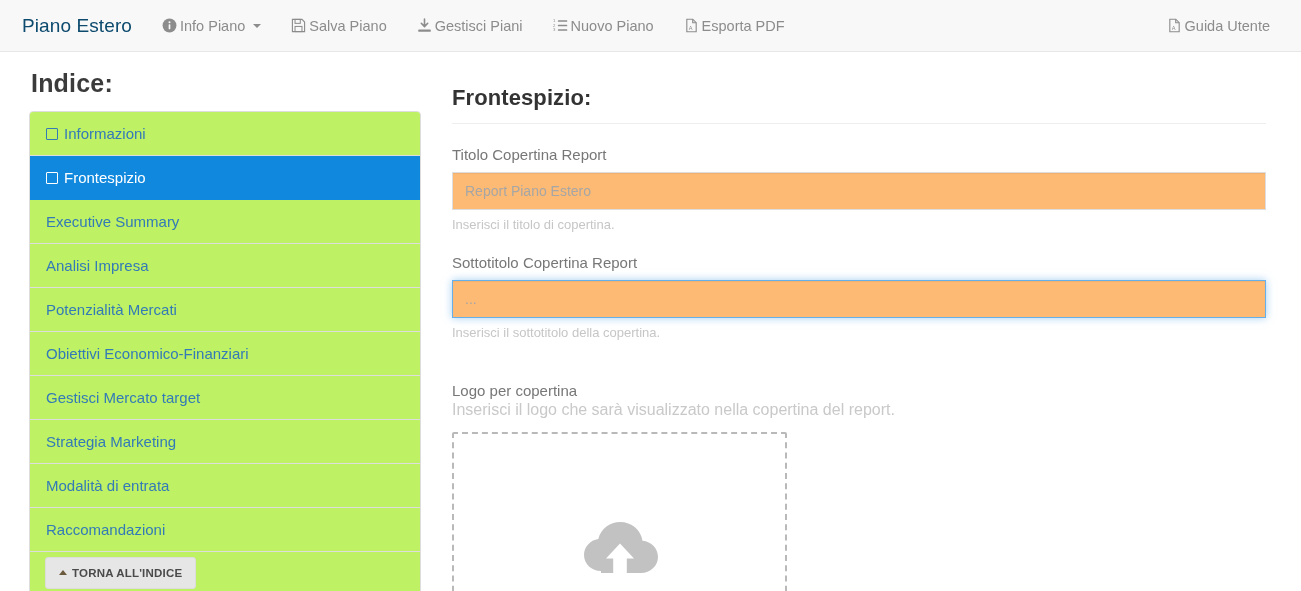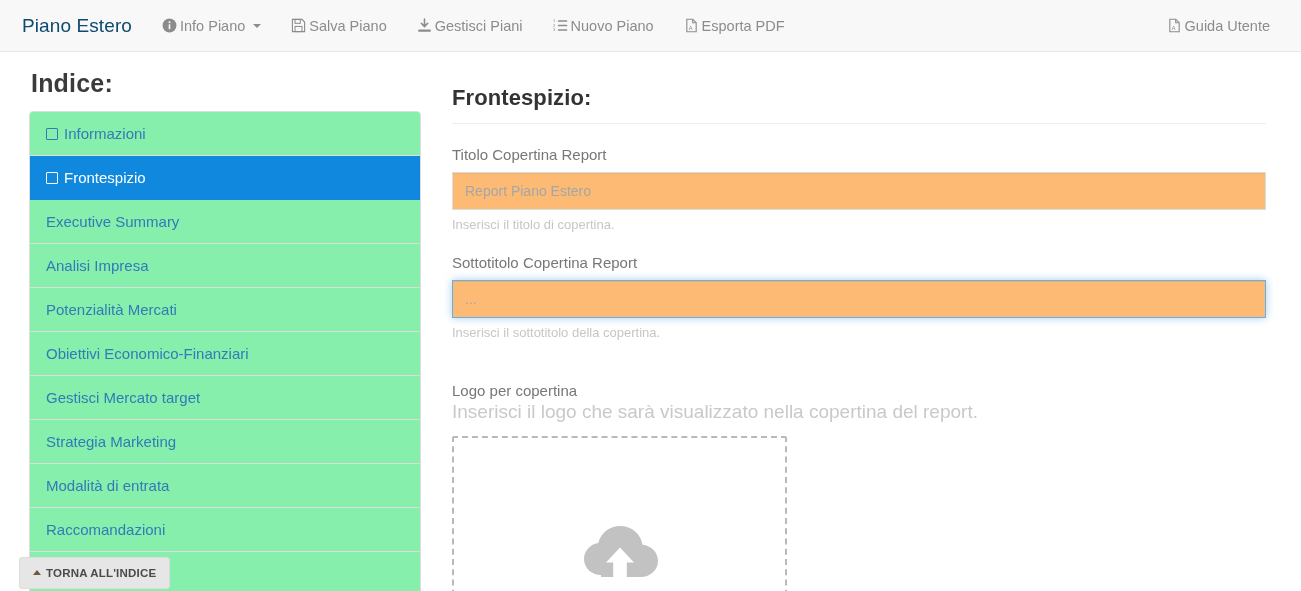--- a/index.html
+++ b/index.html
@@ -98,21 +98,21 @@
   .list-item {
     display: flex;
     align-items: center;
     gap: 6px;
     height: 44px;
     padding: 0 16px;
     font-size: 15px;
     color: #337ab7;
     border-bottom: 1px solid #dddddd;
     cursor: pointer;
-    background: #86efac;
+    background: #bef264;
     white-space: nowrap;
   }
   .list-item:last-child { border-bottom: none; }
   .list-item.active {
     background: #0f88de;
     color: #ffffff;
     border-bottom-color: #0f88de;
   }
   .chk {
     display: inline-block;
@@ -120,21 +120,21 @@
     border: 1.6px solid #337ab7;
     border-radius: 1px;
     flex: 0 0 auto;
     position: relative;
     top: 0px;
   }
   .list-item.active .chk { border-color: #ffffff; }
 
   .back-btn {
     position: absolute;
-    left: 19px;
+    left: 45px;
     top: 497px;
     display: inline-flex;
     align-items: center;
     gap: 5px;
     background: #e6e6e6;
     border: 1px solid #dcdcdc;
     border-radius: 3px;
     padding: 9px 13px;
     font-size: 11.5px;
     font-weight: bold;
@@ -207,21 +207,21 @@
   }
   .field-spacer { margin-top: 42px; }
   .upload-label {
     display: block;
     font-size: 15px;
     color: #777777;
     margin: 0 0 2px 0;
   }
   .upload-sub {
     display: block;
-    font-size: 19px;
+    font-size: 16px;
     color: #c9c9c9;
     margin-bottom: 13px;
   }
   .dropzone {
     width: 335px;
     height: 170px;
     border: 2px dashed #b9b9b9;
     border-radius: 2px;
     display: flex;
     align-items: center;

